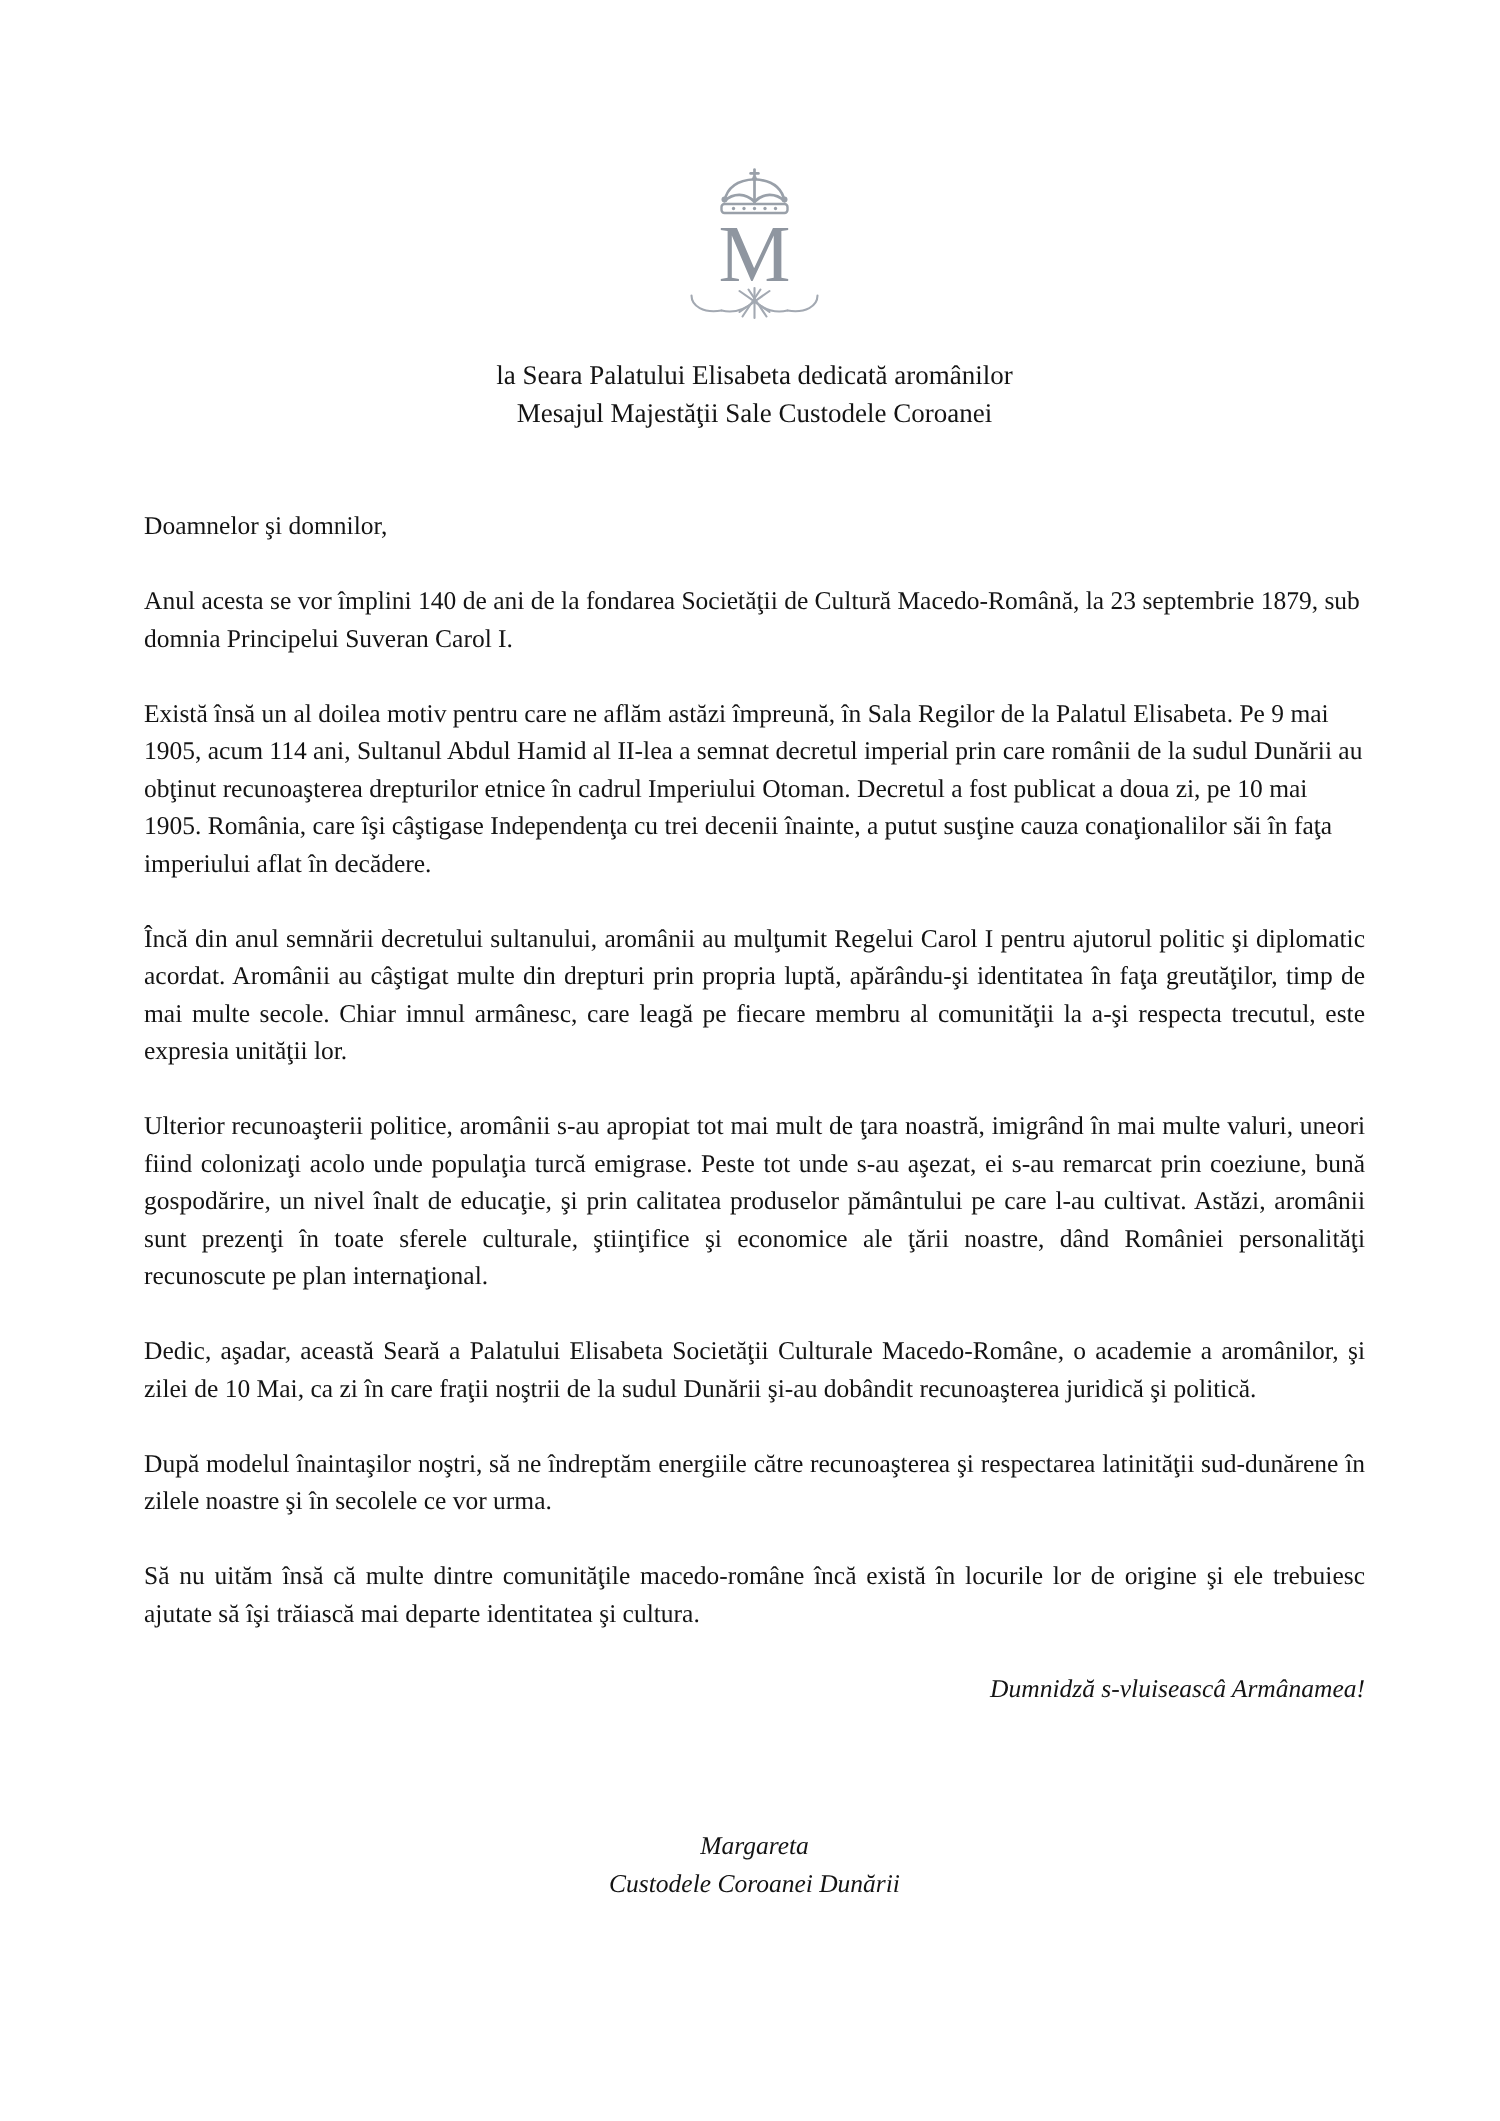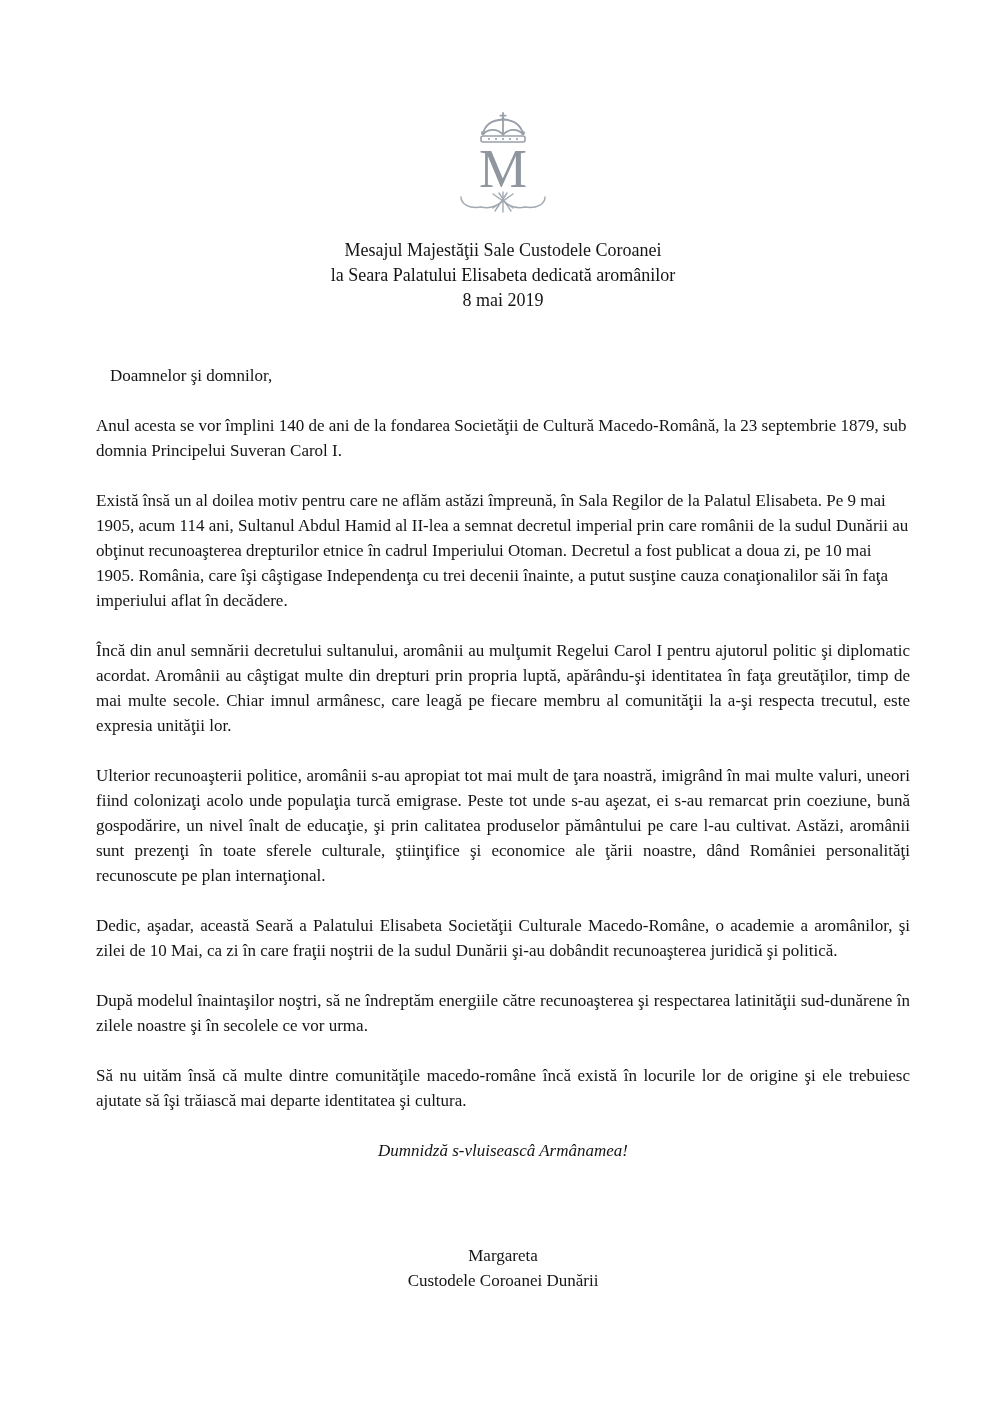--- a/index.html
+++ b/index.html
@@ -39,32 +39,33 @@
   }
   .flourish-wrap { line-height: 0; margin-top: -4px; }
   
   .title-block {
     text-align: center;
     font-size: 18px;
     line-height: 25px;
     margin: 0 0 50px 0;
   }
   
-  .salutation { margin: 0 0 25px 14px; text-align: left; }
+  .salutation { margin: 0 0 25px 0; text-align: left; }
   .para { margin: 16px 0 25px 0; }
   .align-left { text-align: left; }
   .align-justify { text-align: justify; }
   .closing {
     margin: 3px 0 80px 0;
     font-style: italic;
-    text-align: center;
+    text-align: right;
   }
   .signature {
     text-align: center;
     line-height: 25px;
+    font-style: italic;
   }
 </style>
 </head>
 <body>
 
 <div class="page">
 
   <header class="logo-block">
     <div class="logo-inner">
       <div class="crown-wrap">
@@ -104,23 +105,22 @@
             <path d="M42 3 L54 21"></path>
             <path d="M50 3 L38 21"></path>
             <path d="M46 2 V22"></path>
           </g>
         </svg>
       </div>
     </div>
   </header>
 
   <section class="title-block">
+    <div>la Seara Palatului Elisabeta dedicată aromânilor</div>
     <div>Mesajul Majestăţii Sale Custodele Coroanei</div>
-    <div>la Seara Palatului Elisabeta dedicată aromânilor</div>
-    <div>8 mai 2019</div>
   </section>
 
   <p class="salutation">Doamnelor şi domnilor,</p>
 
   <p class="para align-left">Anul acesta se vor împlini 140 de ani de la fondarea Societăţii de Cultură Macedo-Română, la 23 septembrie 1879, sub domnia Principelui Suveran Carol I.</p>
   <p class="para align-left">Există însă un al doilea motiv pentru care ne aflăm astăzi împreună, în Sala Regilor de la Palatul Elisabeta. Pe 9 mai 1905, acum 114 ani, Sultanul Abdul Hamid al II-lea a semnat decretul imperial prin care  românii de la sudul Dunării au obţinut recunoaşterea drepturilor etnice în cadrul Imperiului Otoman. Decretul a fost publicat a doua zi, pe 10 mai 1905. România, care îşi câştigase Independenţa cu trei decenii înainte, a putut susţine cauza conaţionalilor săi în faţa imperiului aflat în decădere.</p>
   <p class="para align-justify">Încă din anul semnării decretului sultanului, aromânii au mulţumit Regelui Carol I pentru ajutorul politic şi diplomatic acordat. Aromânii au câştigat multe din drepturi prin propria luptă, apărându-şi identitatea în faţa greutăţilor, timp de mai multe secole. Chiar imnul armânesc, care leagă pe fiecare membru al comunităţii la a-şi respecta trecutul, este expresia unităţii lor.</p>
   <p class="para align-justify">Ulterior recunoaşterii politice, aromânii s-au apropiat tot mai mult de ţara noastră, imigrând în mai multe valuri, uneori fiind colonizaţi acolo unde populaţia turcă emigrase. Peste tot unde s-au aşezat, ei s-au remarcat prin coeziune, bună gospodărire, un nivel înalt de educaţie, şi prin calitatea produselor pământului pe care l-au cultivat. Astăzi, aromânii sunt prezenţi în toate sferele culturale, ştiinţifice şi economice ale ţării noastre, dând României personalităţi recunoscute pe plan internaţional.</p>
   <p class="para align-justify">Dedic, aşadar, această Seară a Palatului Elisabeta Societăţii Culturale Macedo-Române, o academie a aromânilor, şi zilei de 10 Mai, ca zi în care fraţii noştrii de la sudul Dunării şi-au dobândit recunoaşterea juridică şi politică.</p>
   <p class="para align-justify">După modelul înaintaşilor noştri, să ne îndreptăm energiile către recunoaşterea şi respectarea latinităţii sud-dunărene în zilele noastre şi în secolele ce vor urma.</p>

